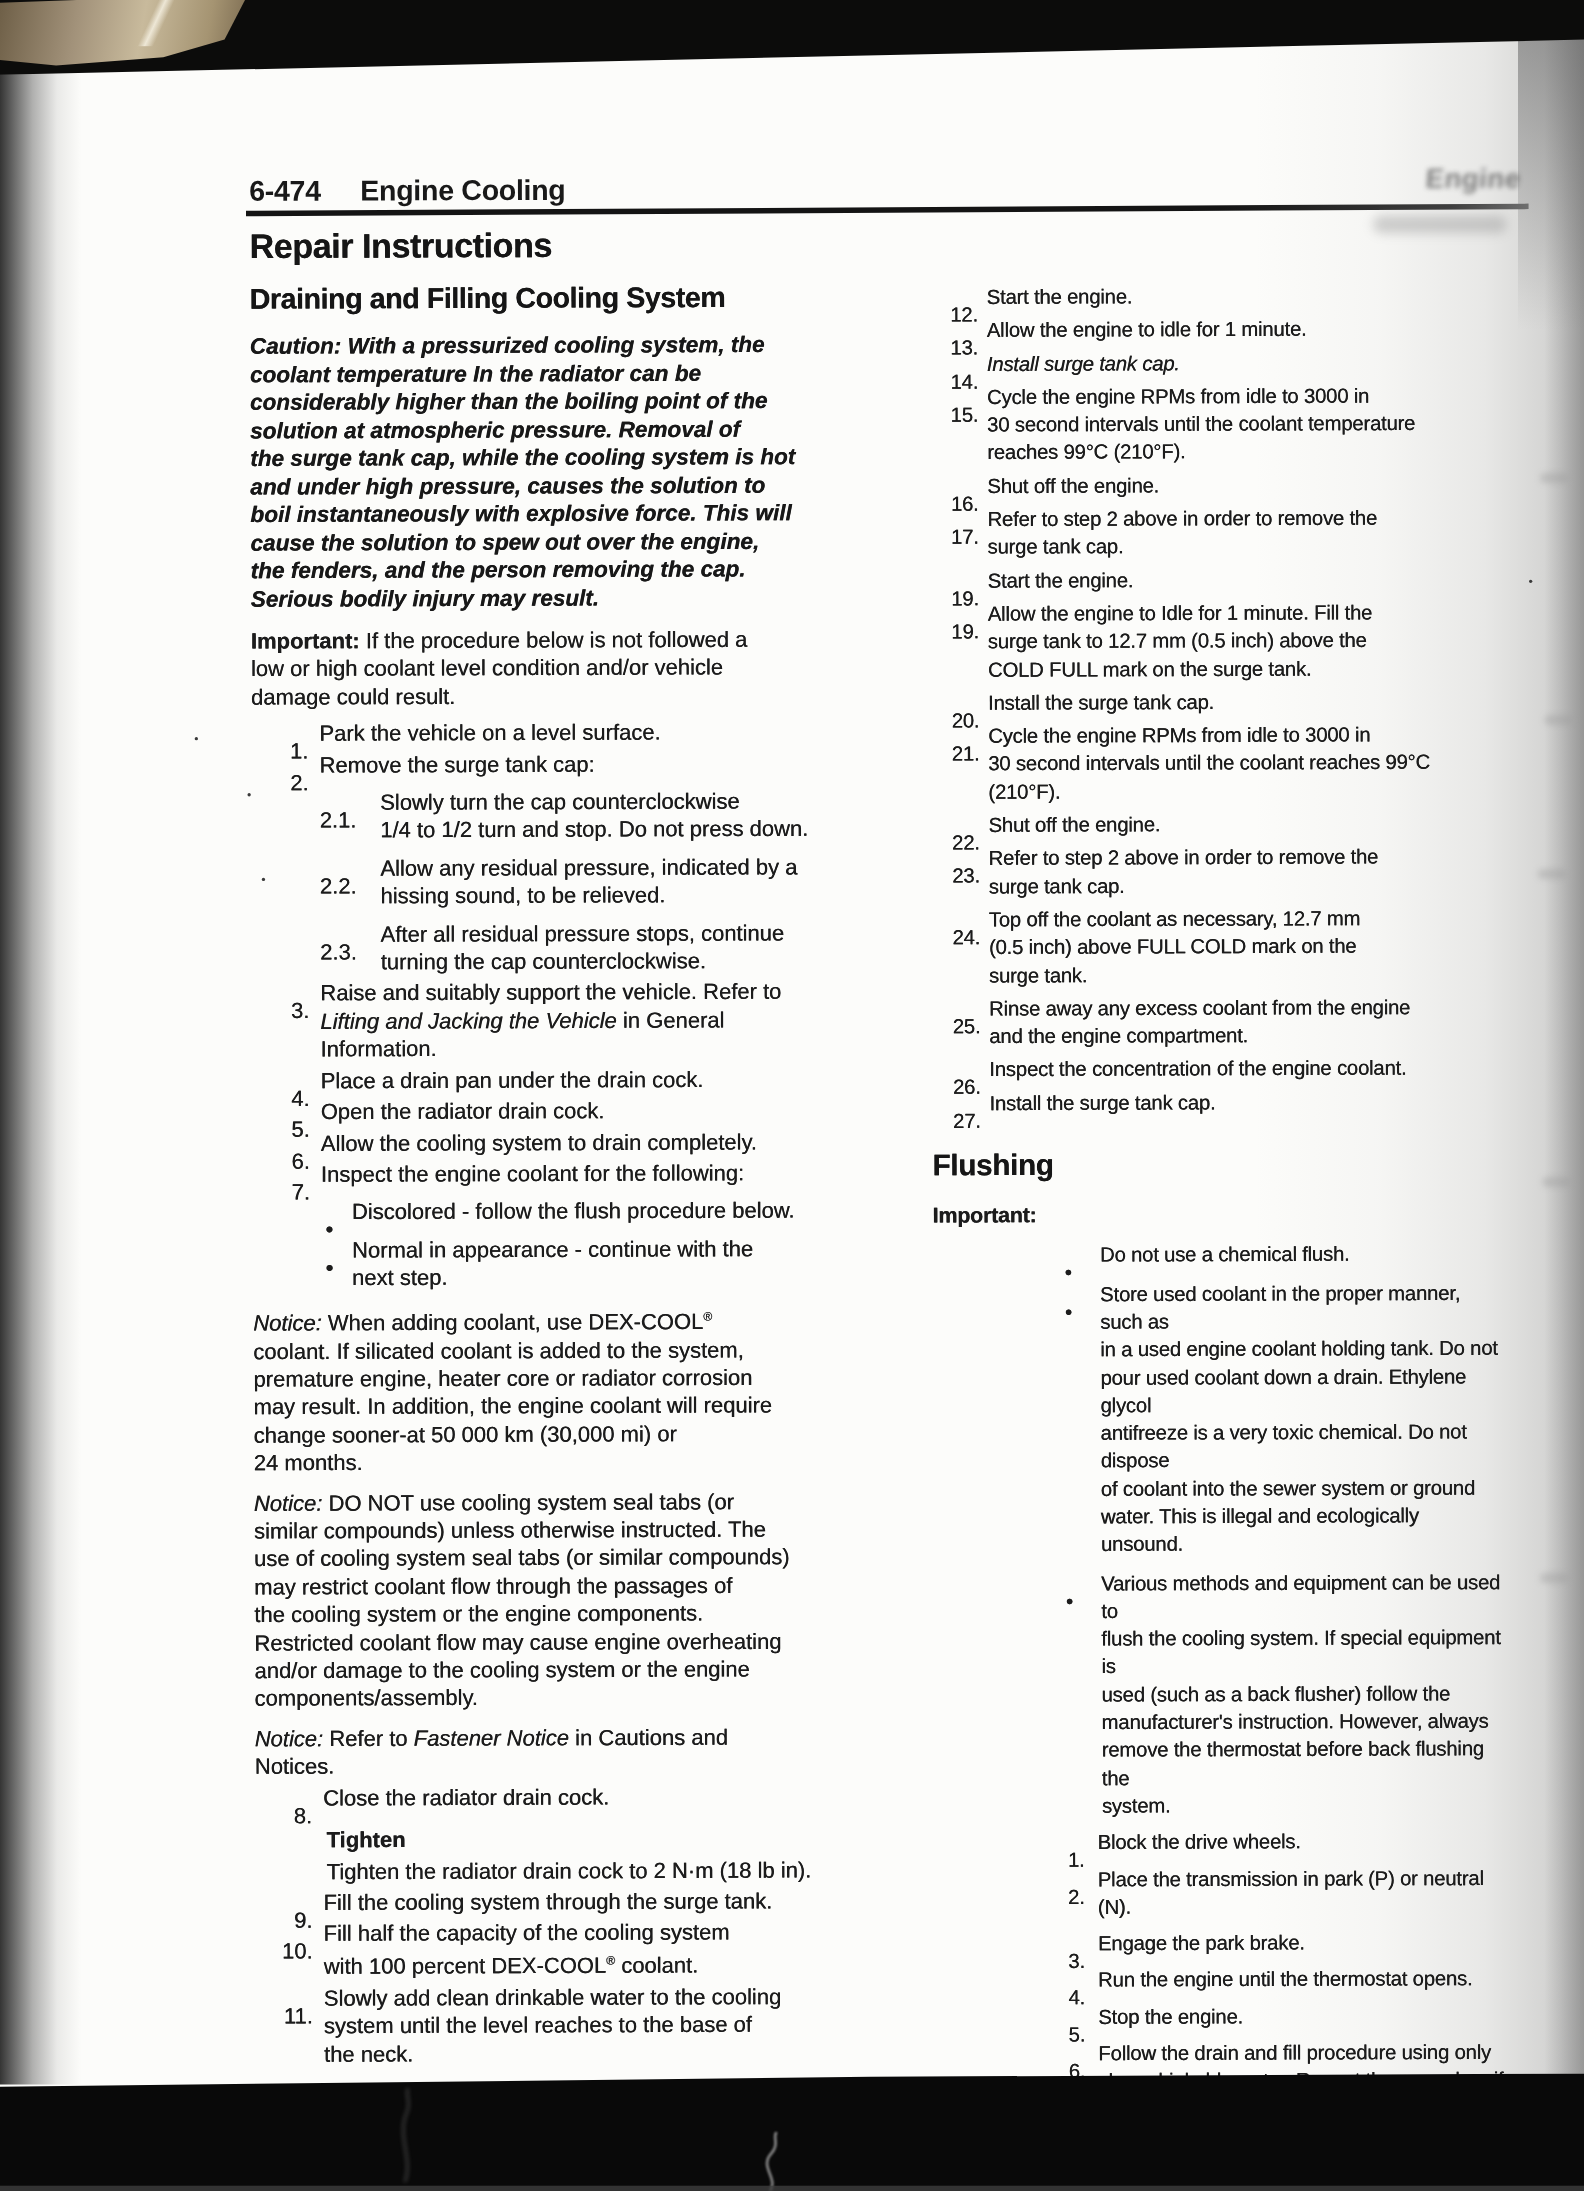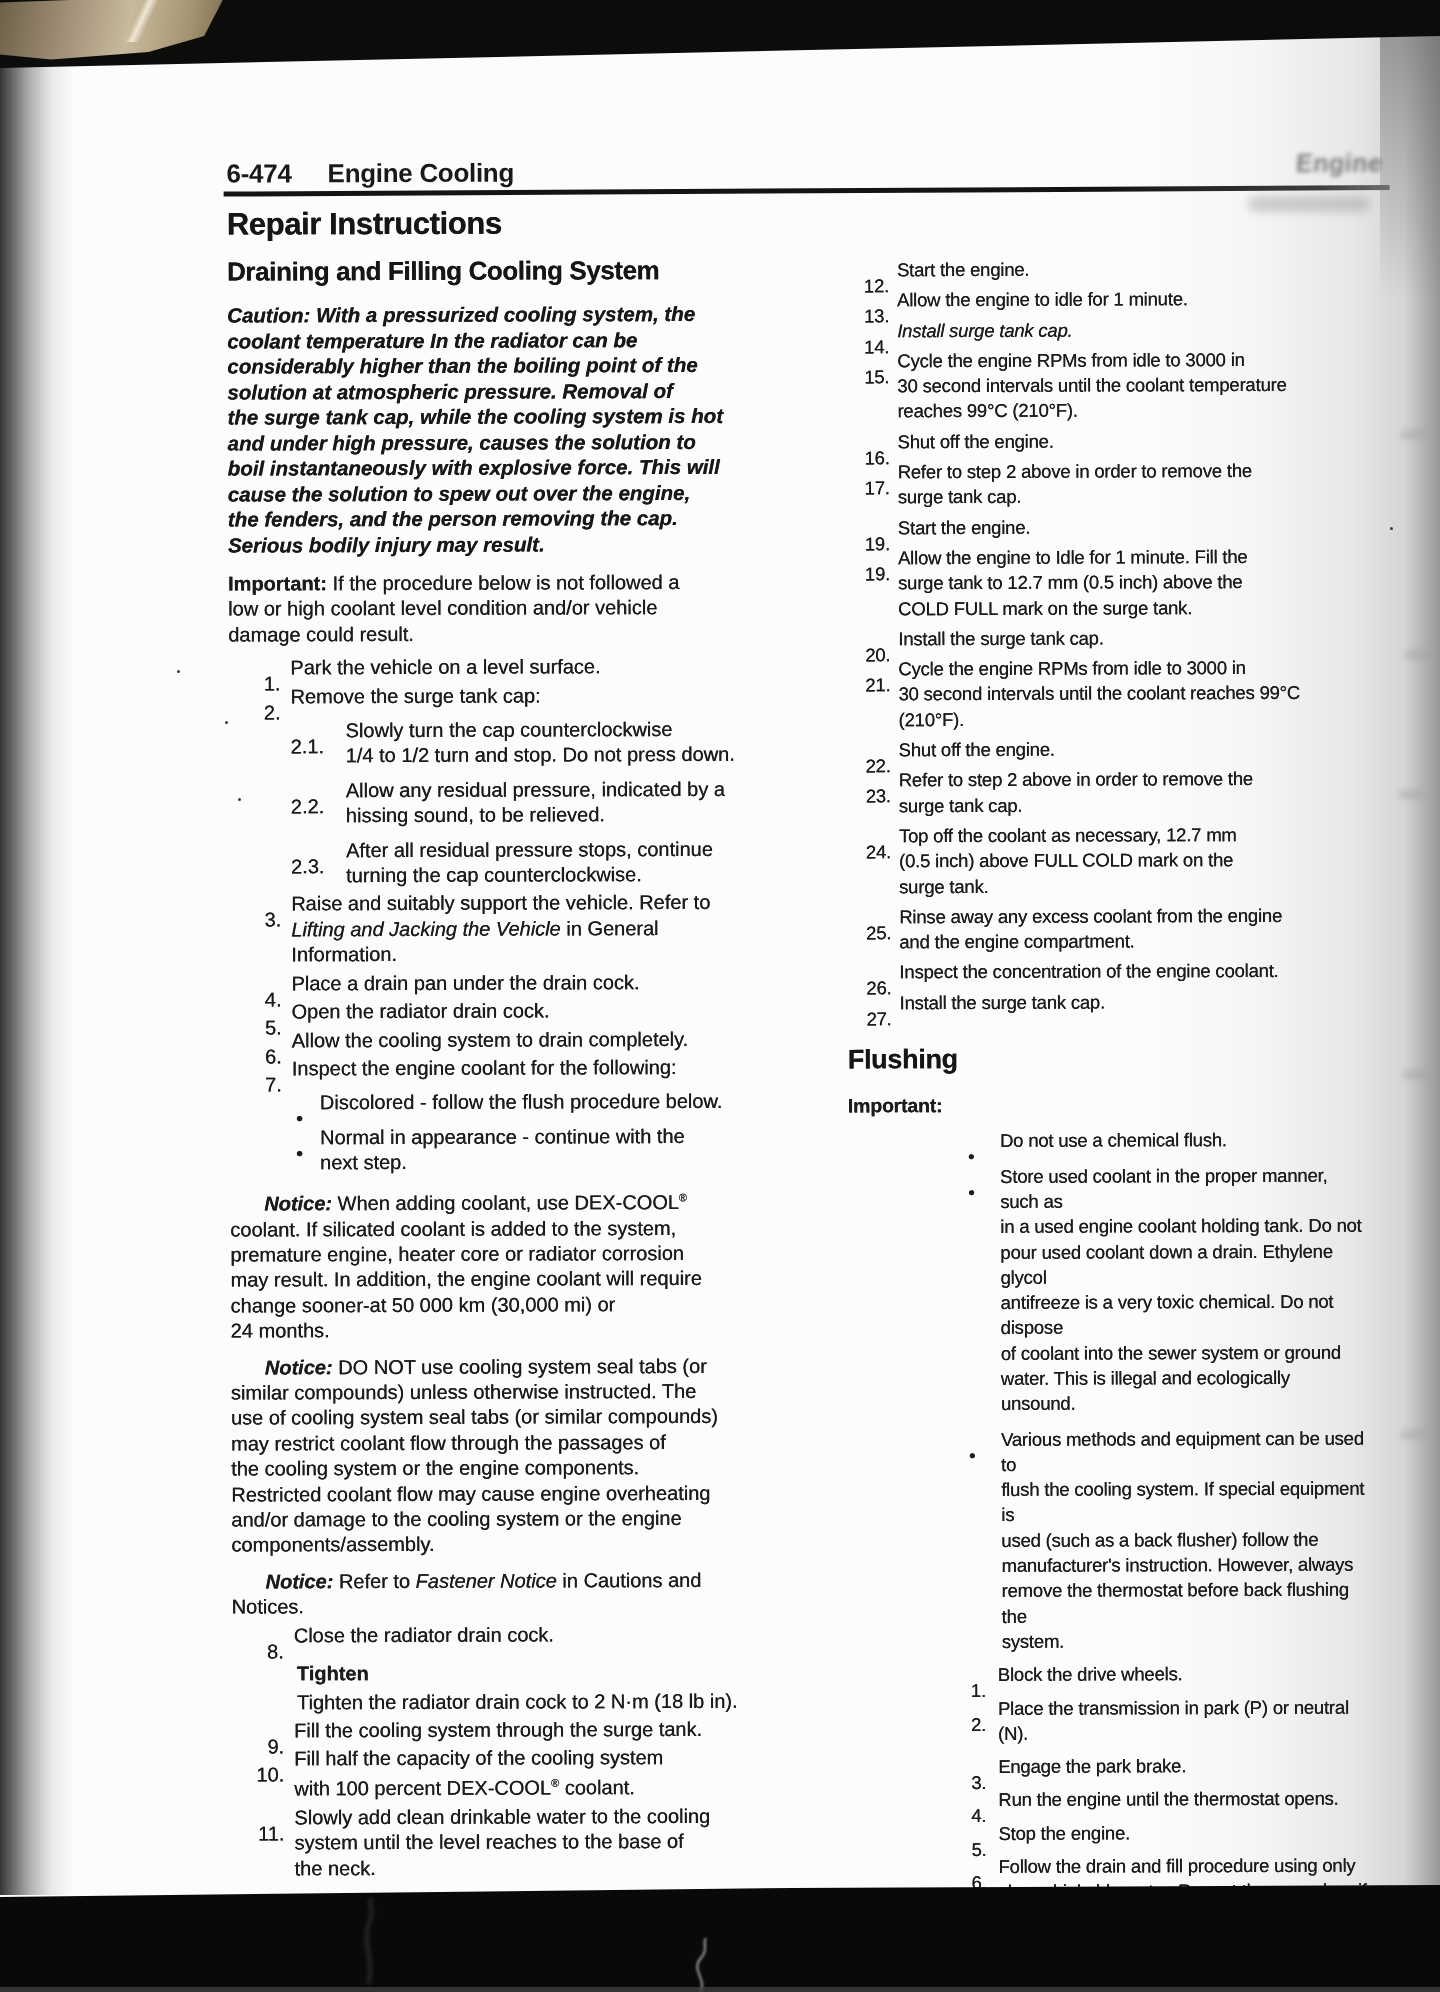--- a/index.html
+++ b/index.html
@@ -78,21 +78,21 @@
   .col-right .n1 .li-num{left:0;width:44px;text-align:right;}
   .col-right .b{padding-left:152px;margin-top:10px;}
   .col-right .b .li-num{left:120px;width:16px;}
   .col-right .fn{padding-left:148px;margin-top:8px;}
   .col-right .fn .li-num{left:92px;width:44px;text-align:right;}
   .flush-heading{font-size:27px;line-height:34px;font-weight:bold;letter-spacing:-0.3px;margin:27px 0 0 0;color:#161616;}
   .flush-important{font-weight:bold;margin-top:17px;font-size:19.5px;}
   
   .r-i{font-style:italic;}
   .r-b{font-weight:bold;}
-  .r-bi{font-weight:bold;font-style:italic;margin-left:34px;}
+  .r-bi{font-weight:normal;font-style:italic;}
   .r-sup{font-size:0.55em;vertical-align:super;letter-spacing:0;}
 </style>
 </head>
 <body>
 
 <div class="photo">
   <div class="page-bg"></div>
   <div class="wash-right"></div>
   <div class="edge-right"></div>
   <div class="corner-right-top"></div>

